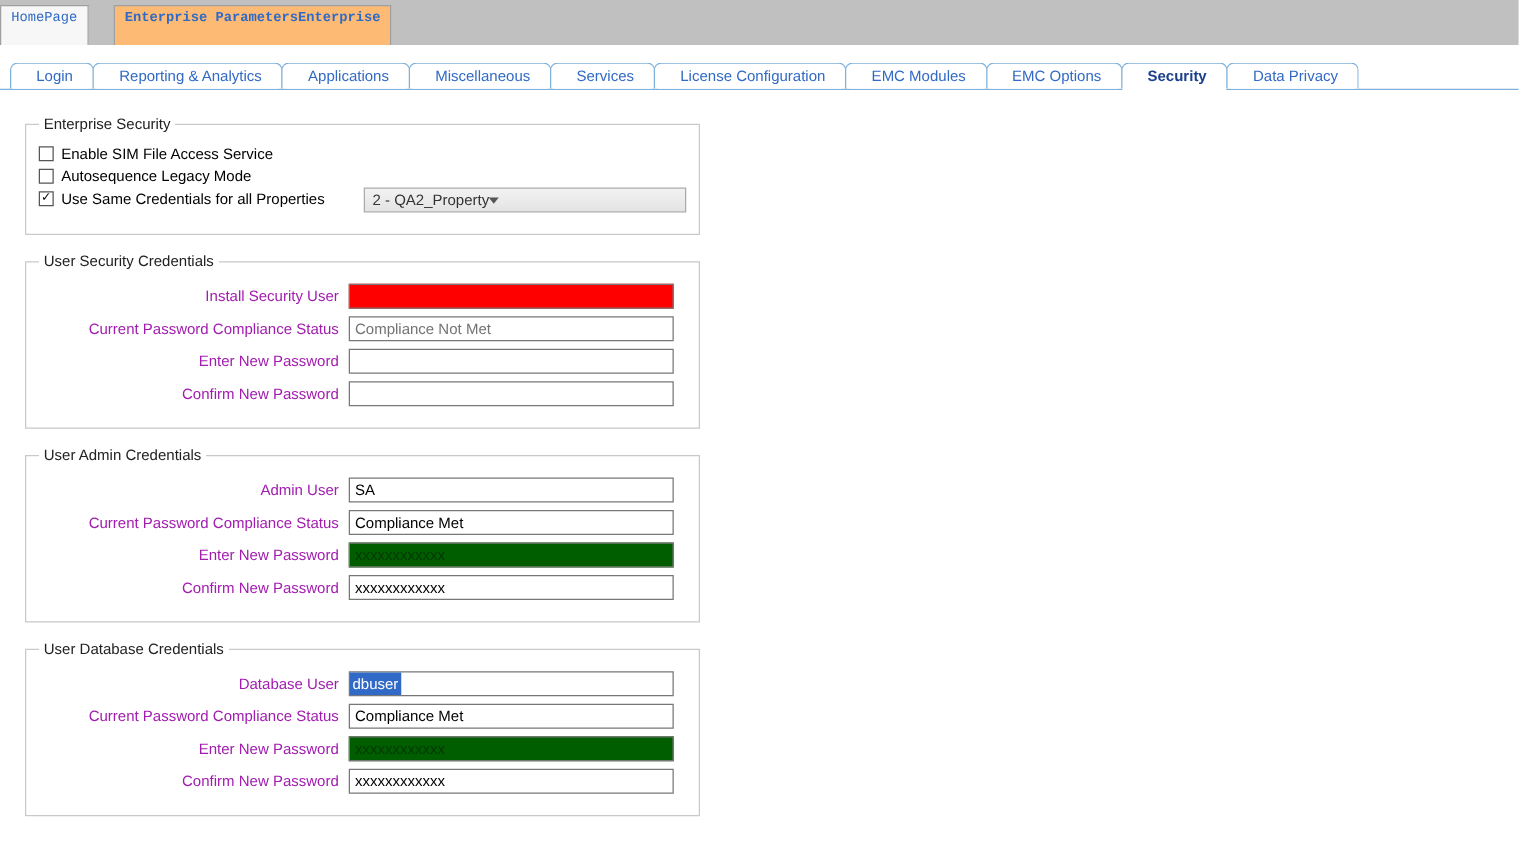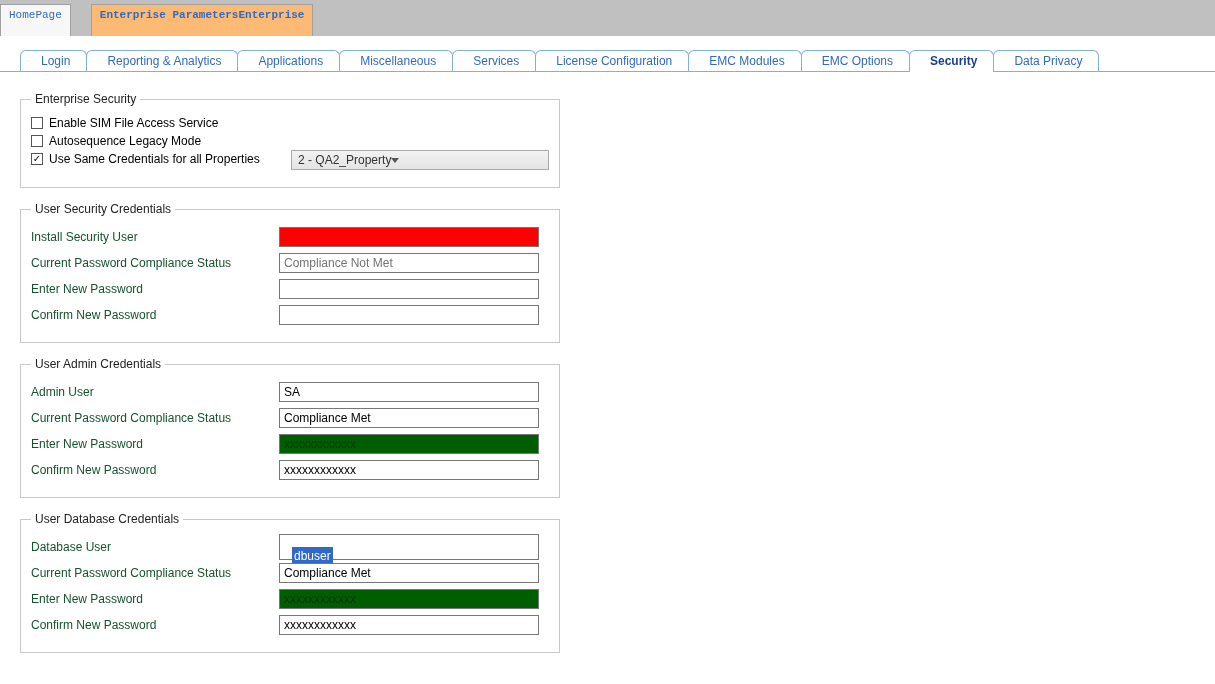--- a/index.html
+++ b/index.html
@@ -34,21 +34,21 @@
   }
   .top-tab.active {
     background: #fdba74;
     margin-left: 20px;
   }
   .top-tab .l1 { display:block; }
   .top-tab .l2 { display:block; font-weight: bold; }
 
   .subtabs {
     margin-top: 14px;
-    padding-left: 20px;
+    padding-left: 8px;
     display: flex;
     gap: 0;
     border-bottom: 1px solid #7eb1dc;
     height: 22px;
     align-items: flex-start;
   }
   .subtab {
     position: relative;
     background: #fff;
     border: 1px solid #7eb1dc;
@@ -130,38 +130,38 @@
     border-top: 5px solid #555;
   }
 
   .field-row {
     display: flex;
     align-items: center;
     height: 26px;
   }
   .field-label {
     width: 248px;
-    text-align: left;
+    text-align: right;
     padding-right: 8px;
-    color: #14532d;
+    color: #a21caf;
   }
   .field-input {
     width: 260px;
     height: 20px;
     border: 1px solid #777;
     background: #fff;
     padding: 0 4px;
     font-size: 12px;
     line-height: 18px;
   }
   .field-input.red-bg { background: #ff0000; }
   .field-input.red-text { color: #737373; }
   .field-input.green-bg { background: #005e00; color: #003a00; }
   .field-input.sel-text {
-    padding:12px;
+    padding:0;
   }
   .field-input.sel-text .sel {
     background:#3169c6;
     color:#fff;
     padding:0 2px;
     display:inline-block;
     line-height:18px;
   }
 </style>
 </head>

